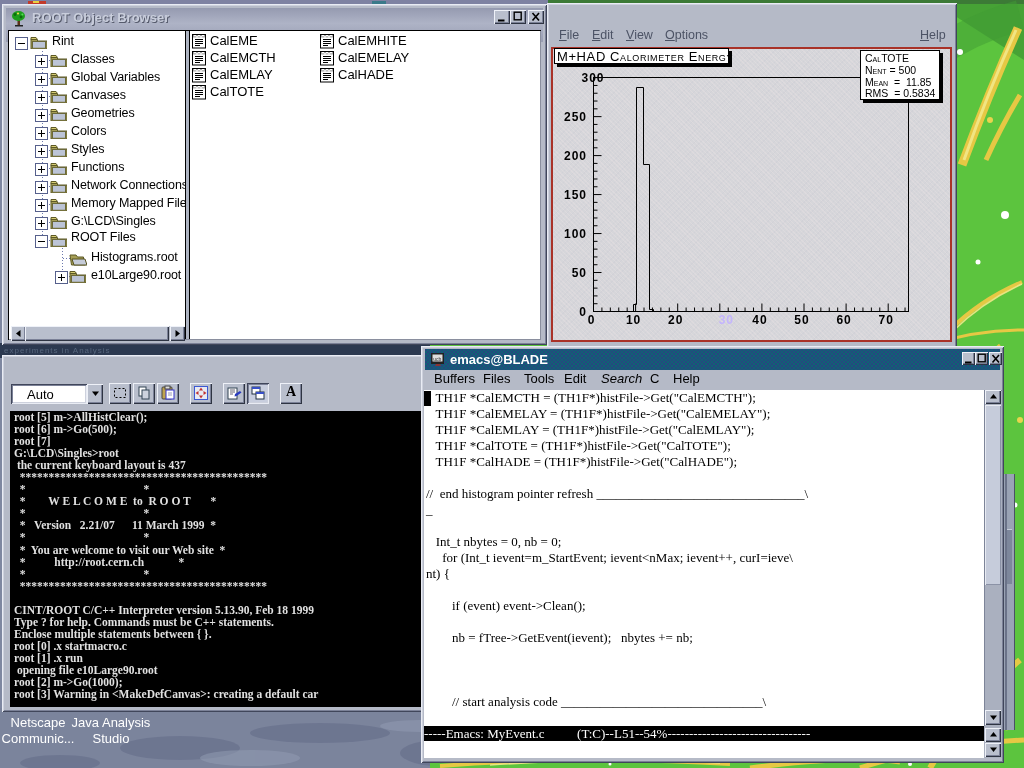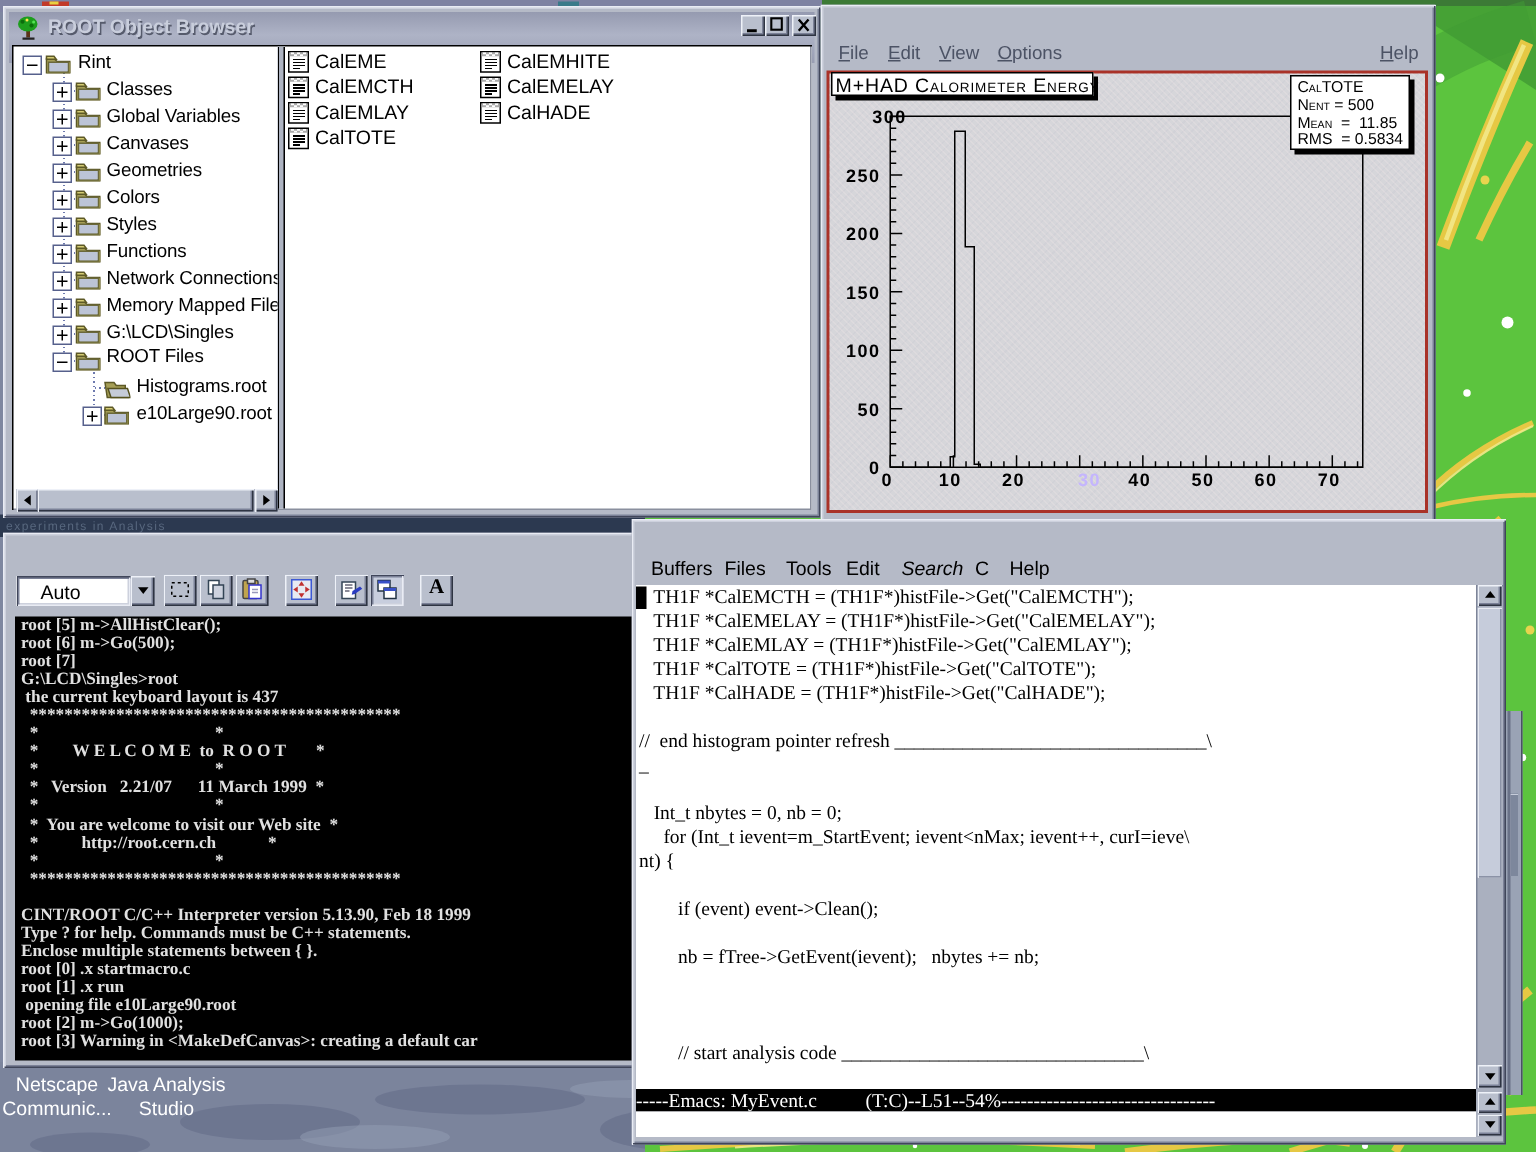--- a/index.html
+++ b/index.html
@@ -556,20 +556,38 @@
 Type ? for help. Commands must be C++ statements.
 Enclose multiple statements between { }.
 root [0] .x startmacro.c
 root [1] .x run
  opening file e10Large90.root
 root [2] m-&gt;Go(1000);
 root [3] Warning in &lt;MakeDefCanvas&gt;: creating a default car</div>
 </div>
 
 <div class="win" id="emacs" style="left:421px;top:346px;width:583px;height:417px;">
+ <div class="tb" style="top:3px;height:21px;background:repeating-conic-gradient(#106274 0% 25%, #254780 0% 50%) 0 0/4px 4px;">
+  <svg class="abs" style="left:5px;top:2px" width="16" height="16" viewBox="0 0 16 16">
+   <rect x="1" y="2" width="13" height="11" fill="#222"></rect>
+   <rect x="2.5" y="3.5" width="10" height="7" fill="#ddd"></rect>
+   <text x="3.2" y="9.5" font-size="5" fill="#333" font-family="Liberation Sans">ucb</text>
+   <path d="M6 13 h4 l1 2 h-6 z" fill="#833"></path>
+  </svg>
+  <span class="abs" style="left:25px;top:3px;font:bold 13px 'Liberation Sans',sans-serif;color:#fff;">emacs@BLADE</span>
+  <div class="wbtn" style="left:537px;top:3px;width:13px;height:13px;"><svg width="10" height="13" viewBox="0 0 10 13" style="vertical-align:top">
+          <rect x="1" y="9.5" width="6.5" height="2" fill="#000"></rect>
+        </svg></div>
+  <div class="wbtn" style="left:550px;top:3px;width:13px;height:13px;font-size:9px;line-height:12px;"><svg width="10" height="13" viewBox="0 0 10 13" style="vertical-align:top">
+          <rect x="1.2" y="2.2" width="7" height="7.6" fill="none" stroke="#000" stroke-width="1.4"></rect>
+        </svg></div>
+  <div class="wbtn" style="left:564px;top:3px;width:13px;height:13px;font-size:10px;line-height:12px;"><svg width="10" height="13" viewBox="0 0 10 13" style="vertical-align:top">
+          <path d="M1.5 3 L8 10.5 M8 3 L1.5 10.5" stroke="#000" stroke-width="1.6" fill="none"></path>
+        </svg></div>
+ </div>
  <div class="abs" style="left:4px;top:25px;width:575px;height:18px;font-size:13px;color:#000;">
   <span class="abs" style="left:9px;">Buffers</span>
   <span class="abs" style="left:58px;text-align:right;">Files</span>
   <span class="abs" style="left:99px;">Tools</span>
   <span class="abs" style="left:139px;">Edit</span>
   <span class="abs" style="left:176px;font-style:italic;">Search</span>
   <span class="abs" style="left:225px;">C</span>
   <span class="abs" style="left:248px;">Help</span>
  </div>
 

